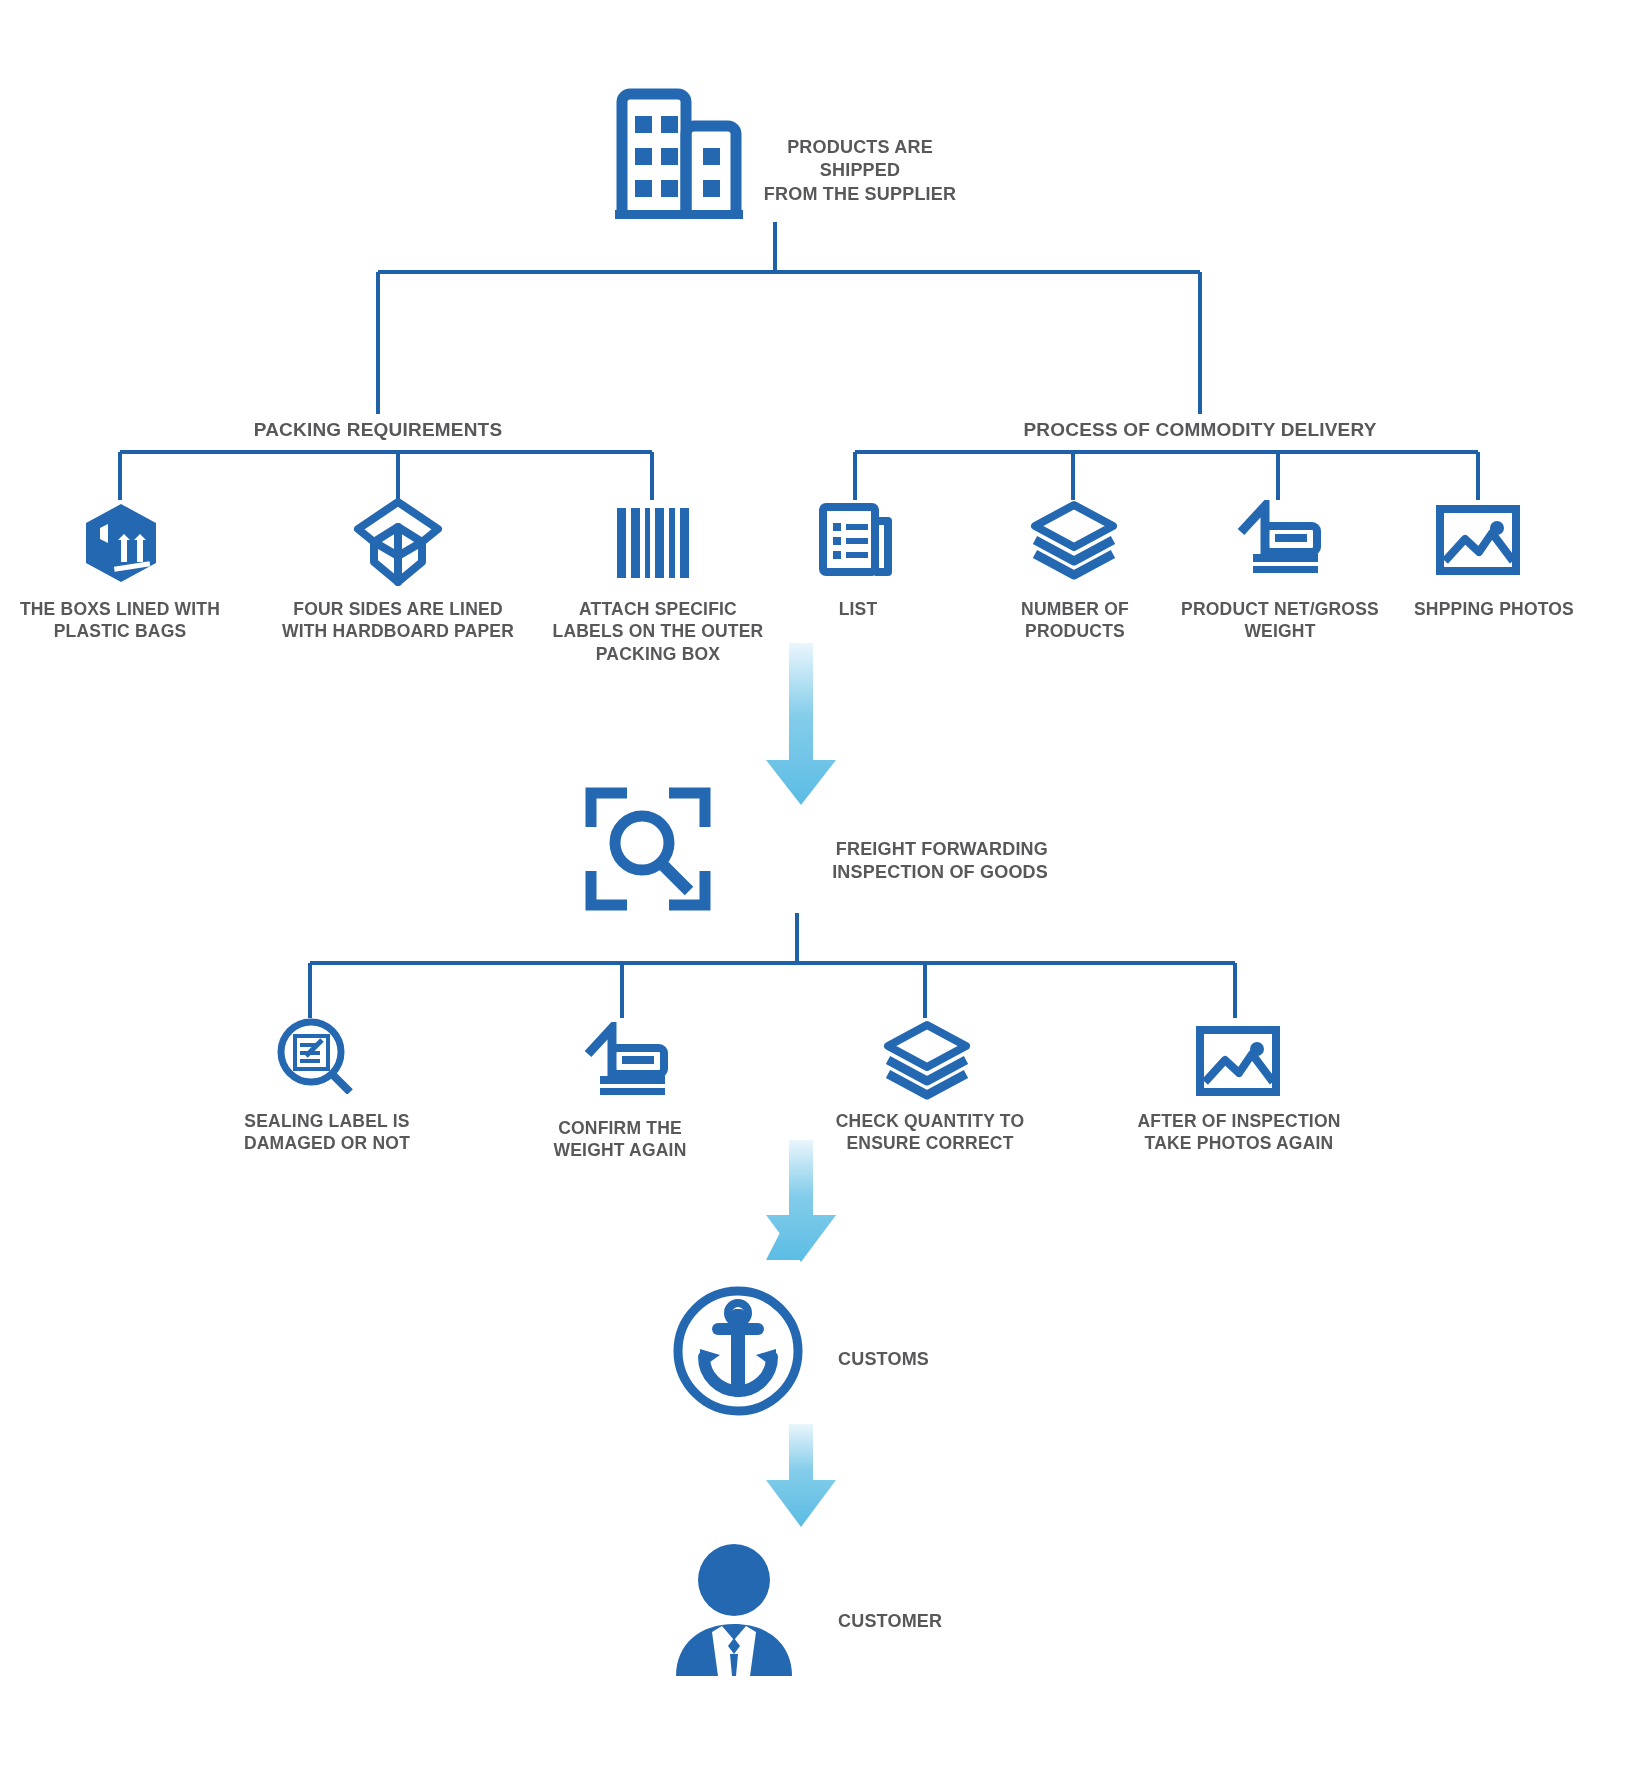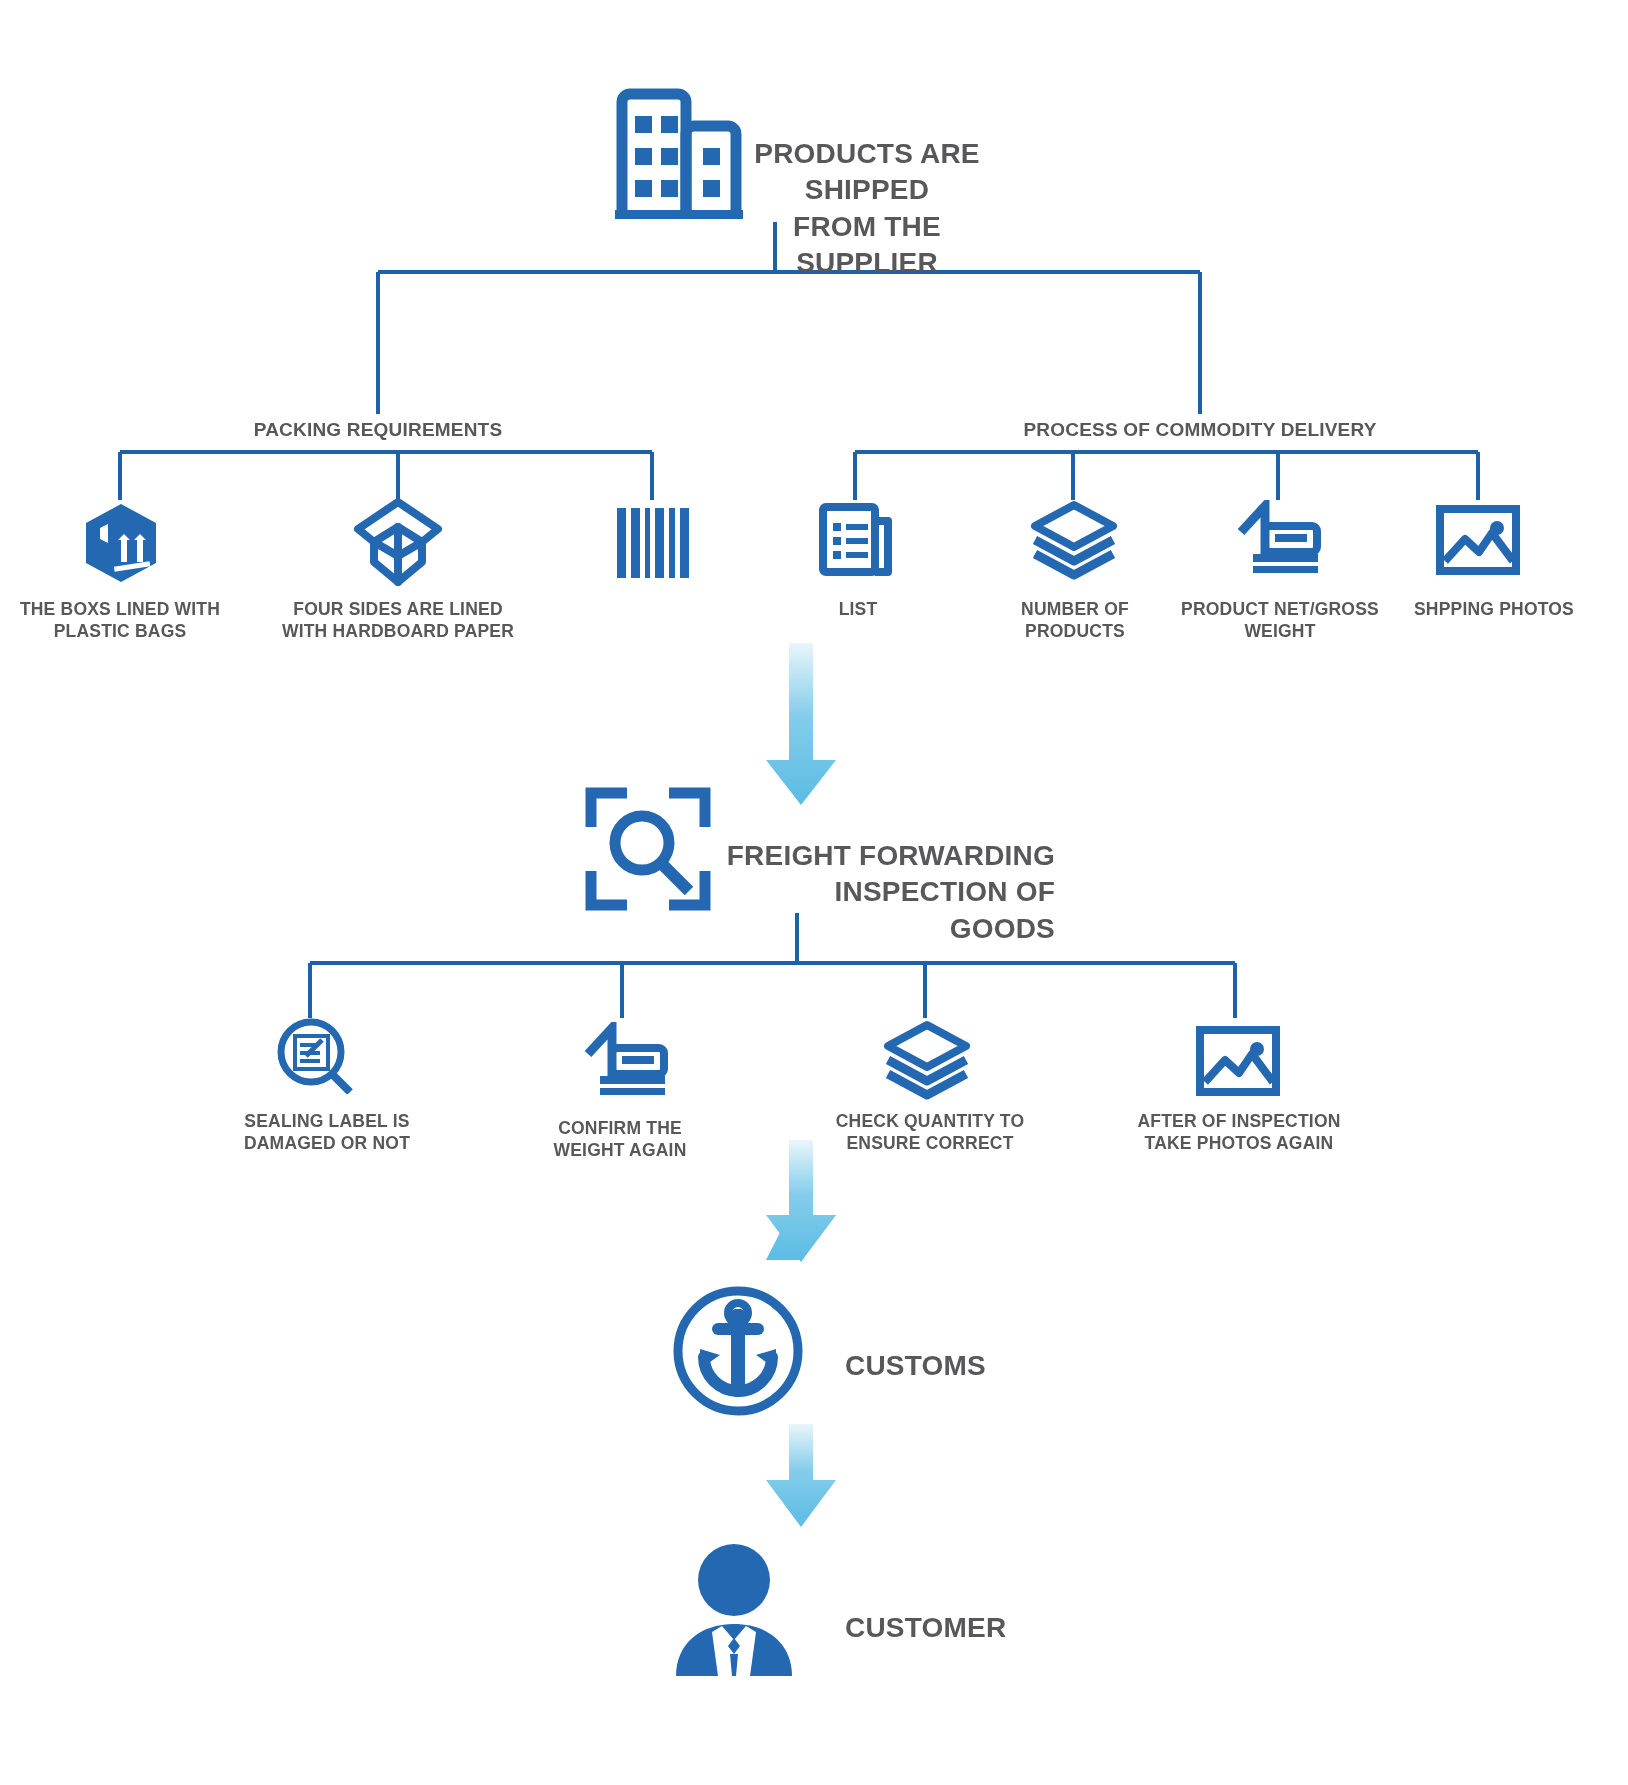--- a/index.html
+++ b/index.html
@@ -12,21 +12,21 @@
   svg.lines{position:absolute;left:0;top:0;width:1628px;height:1785px;pointer-events:none;}
 
   .node{position:absolute;}
   .icon{display:block;}
 
   .lbl{
     position:absolute;text-align:center;font-weight:bold;
     color:#58585b;letter-spacing:.2px;line-height:1.28;
   }
   .lbl-sm{font-size:17.5px;}
-  .lbl-lg{font-size:28px;font-weight:bold;line-height:1.3;margin-left:7px;}
+  .lbl-lg{font-size:18px;font-weight:bold;line-height:1.3;}
   .lbl-branch{font-size:19px;font-weight:bold;color:#58585b;white-space:nowrap;}
   .lbl-left{text-align:left;}
 </style>
 </head>
 <body>
 
 <div class="stage">
 
   <svg class="lines" viewBox="0 0 1628 1785">
     <defs>
@@ -145,20 +145,25 @@
       <g fill="#2568B2">
         <rect x="4" y="3" width="9" height="70"></rect>
         <rect x="18" y="3" width="9" height="70"></rect>
         <rect x="32" y="3" width="5" height="70"></rect>
         <rect x="42" y="3" width="9" height="70"></rect>
         <rect x="56" y="3" width="6" height="70"></rect>
         <rect x="67" y="3" width="9" height="70"></rect>
       </g>
     </svg>
   </div>
+  <div class="lbl lbl-sm" style="left:510px;top:598px;width:296px;">
+    <div>ATTACH SPECIFIC</div>
+    <div>LABELS ON THE OUTER</div>
+    <div>PACKING BOX</div>
+  </div>
 
   <div class="node" style="left:818px;top:503px;">
     <svg class="icon" width="78" height="76" viewBox="0 0 78 76">
       <g fill="none" stroke="#2568B2" stroke-width="8" stroke-linejoin="round">
         <rect x="5" y="4" width="52" height="65" rx="3"></rect>
         <path d="M57 18 L70 18 L70 69 L57 69"></path>
       </g>
       <g fill="#2568B2">
         <rect x="15" y="20" width="8" height="8"></rect>
         <rect x="28" y="21" width="22" height="6"></rect>

